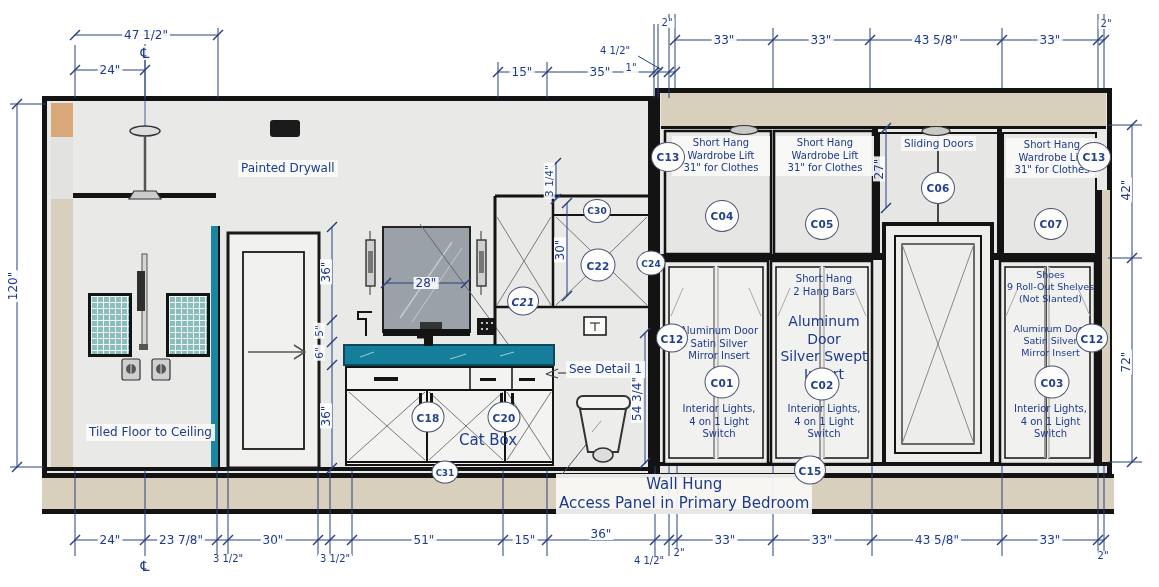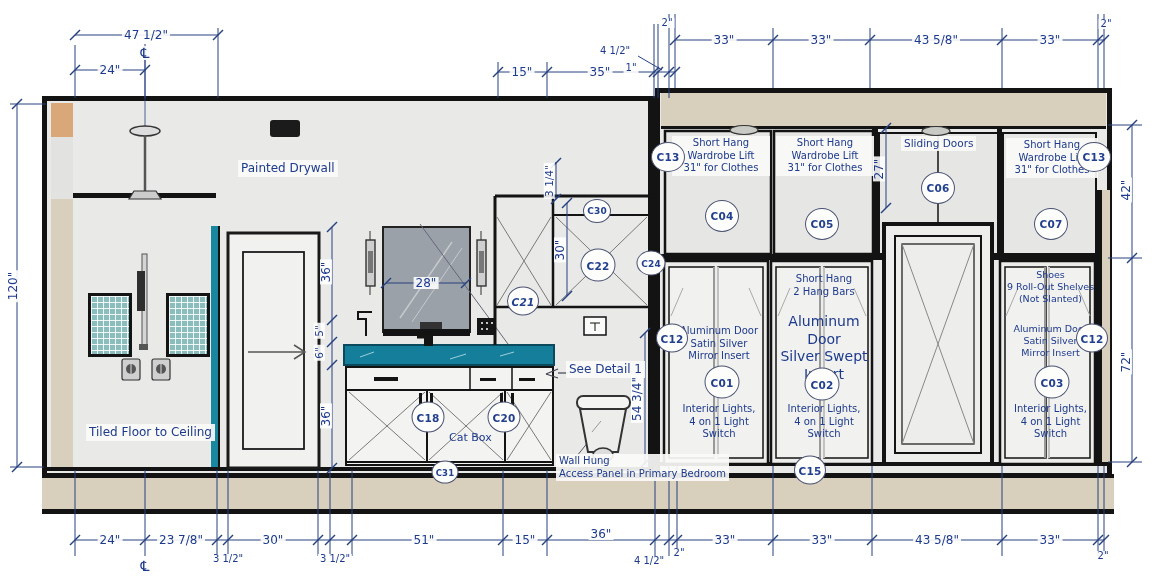--- a/index.html
+++ b/index.html
@@ -392,22 +392,22 @@
   <div class="co" style="left:672px;top:338px;width:30px;height:27px;">C12</div>
   <div class="co" style="left:722px;top:382px;width:33px;height:31px;">C01</div>
   <div class="co" style="left:822px;top:384px;width:33px;height:31px;">C02</div>
   <div class="co" style="left:1052px;top:382px;width:33px;height:31px;">C03</div>
   <div class="co" style="left:1092px;top:338px;width:30px;height:27px;">C12</div>
   <div class="co" style="left:810px;top:470px;width:30px;height:27px;">C15</div>
 
   <div class="lbl" style="left:238px;top:160px;">Painted Drywall</div>
   <div class="lbl" style="left:86px;top:424px;">Tiled Floor to Ceiling</div>
   <div class="lbl" style="left:566px;top:361px;">See Detail 1</div>
-  <div class="lbl" style="left:446px;top:430px;font-size:11px;background:transparent;">Cat Box</div>
-  <div class="lbl" style="left:556px;top:454px;font-size:10px;">Wall Hung
+  <div class="lbl" style="left:456px;top:430px;font-size:15px;background:transparent;">Cat Box</div>
+  <div class="lbl" style="left:556px;top:474px;font-size:15px;text-align:center;">Wall Hung
 Access Panel in Primary Bedroom</div>
   <div class="lbl" style="left:901px;top:136px;font-size:10.5px;">Sliding Doors</div>
   <div class="lbl ctr" style="left:672px;top:136px;width:92px;font-size:10px;">Short Hang
 Wardrobe Lift
 31" for Clothes</div>
   <div class="lbl ctr" style="left:776px;top:136px;width:92px;font-size:10px;">Short Hang
 Wardrobe Lift
 31" for Clothes</div>
   <div class="lbl ctr" style="left:1006px;top:138px;width:86px;font-size:10px;">Short Hang
 Wardrobe Lift

